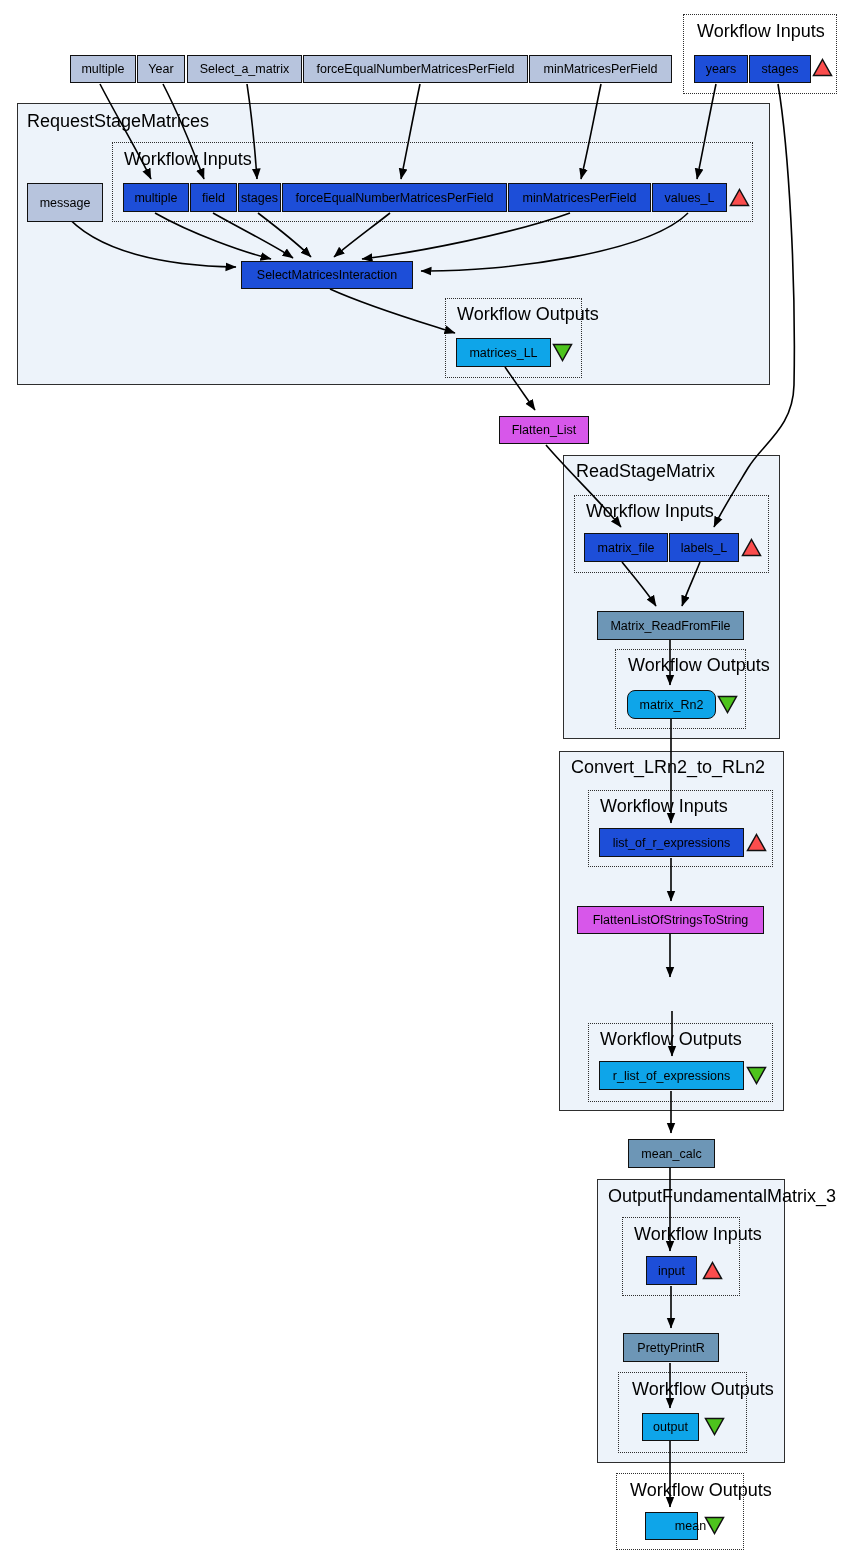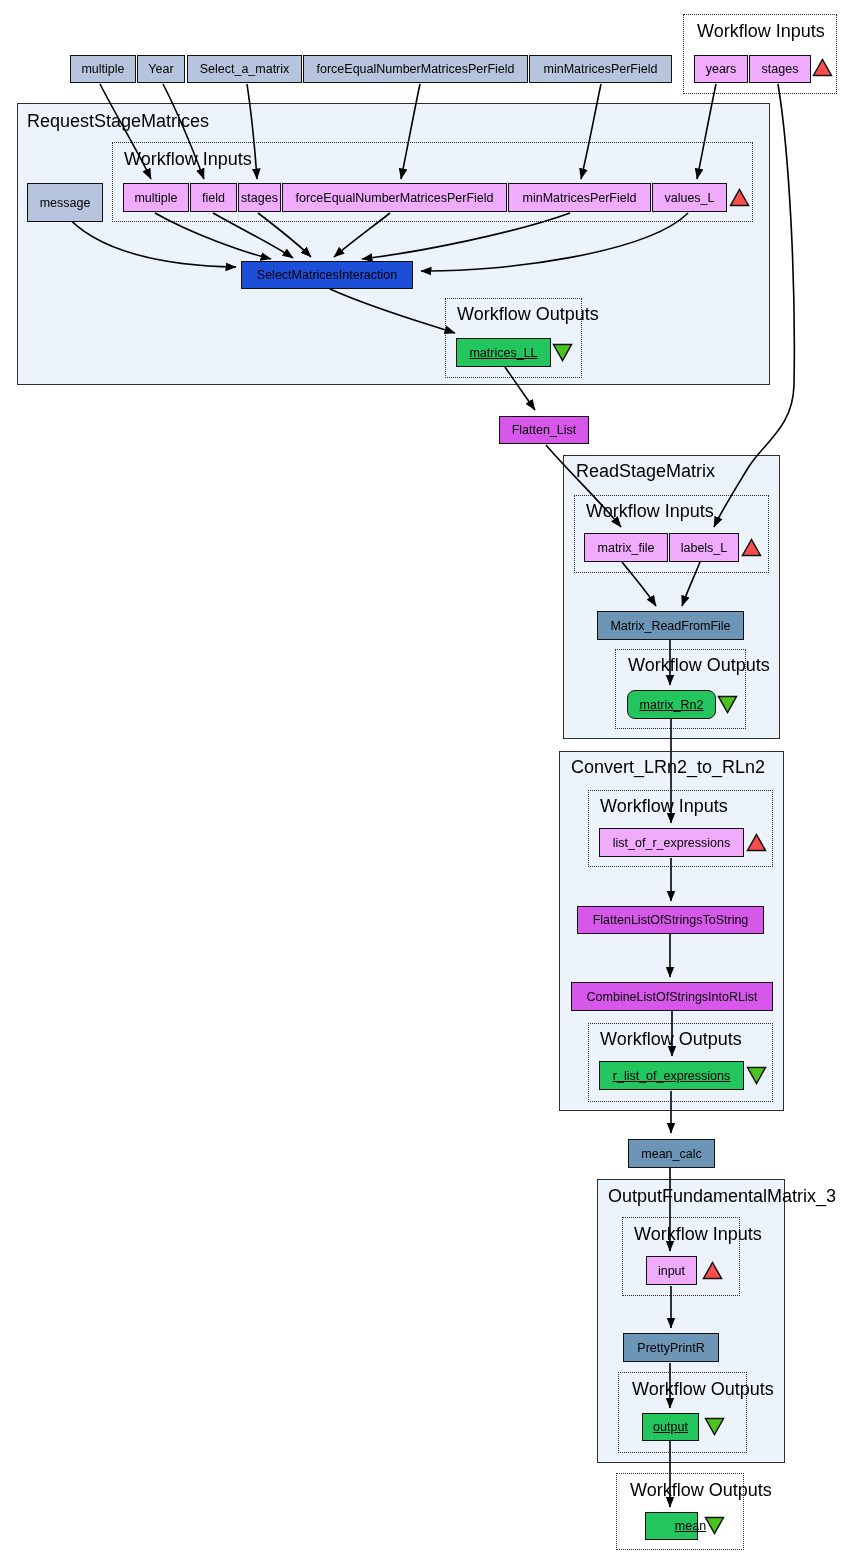--- a/index.html
+++ b/index.html
@@ -19,22 +19,22 @@
   .group-label{
     position:absolute;font-size:18px;white-space:nowrap;z-index:2;color:#000;
   }
   .edges{position:absolute;left:0;top:0;z-index:2;}
   .node{
     position:absolute;box-sizing:border-box;border:1.6px solid #101010;
     display:flex;align-items:center;justify-content:center;
     font-size:12.5px;white-space:nowrap;z-index:3;color:#000;
   }
   .steel{background:#b7c4dd;}
-  .sky{background:#f0abfc;}
-  .lav{background:#22c55e;text-decoration:underline;}
+  .sky{background:#1d4ed8;}
+  .lav{background:#0ea5e9;}
   .igreen{background:#1d4ed8;}
   .magenta{background:#d757ea;}
   .dsteel{background:#6d96b6;}
   .tri{position:absolute;z-index:3;}
 </style>
 </head>
 <body>
 
 <div class="canvas">
 
@@ -147,21 +147,20 @@
   <div class="node lav" style="left:627px;top:690px;width:89px;height:29px;border-radius:8px;">matrix_Rn2</div>
   <svg class="tri" width="21" height="19" style="left:717px;top:695px;">
       <polygon points="1.5,1.5 19.5,1.5 10.5,17.5" fill="#4dc41d" stroke="#111" stroke-width="1.5"></polygon>
     </svg>
 
   <div class="node sky" style="left:599px;top:828px;width:145px;height:29px;">list_of_r_expressions</div>
   <svg class="tri" width="21" height="19" style="left:746px;top:833px;">
       <polygon points="10.5,1.5 19.5,17.5 1.5,17.5" fill="#fb4d4d" stroke="#111" stroke-width="1.5"></polygon>
     </svg>
   <div class="node magenta" style="left:577px;top:906px;width:187px;height:28px;">FlattenListOfStringsToString</div>
-  <div class="node magenta" style="left:571px;top:982px;width:202px;height:29px;">CombineListOfStringsIntoRList</div>
   <div class="node lav" style="left:599px;top:1061px;width:145px;height:29px;">r_list_of_expressions</div>
   <svg class="tri" width="21" height="19" style="left:746px;top:1066px;">
       <polygon points="1.5,1.5 19.5,1.5 10.5,17.5" fill="#4dc41d" stroke="#111" stroke-width="1.5"></polygon>
     </svg>
 
   <div class="node dsteel" style="left:628px;top:1139px;width:87px;height:29px;">mean_calc</div>
 
   <div class="node sky" style="left:646px;top:1256px;width:51px;height:29px;">input</div>
   <svg class="tri" width="21" height="19" style="left:702px;top:1261px;">
       <polygon points="10.5,1.5 19.5,17.5 1.5,17.5" fill="#fb4d4d" stroke="#111" stroke-width="1.5"></polygon>

